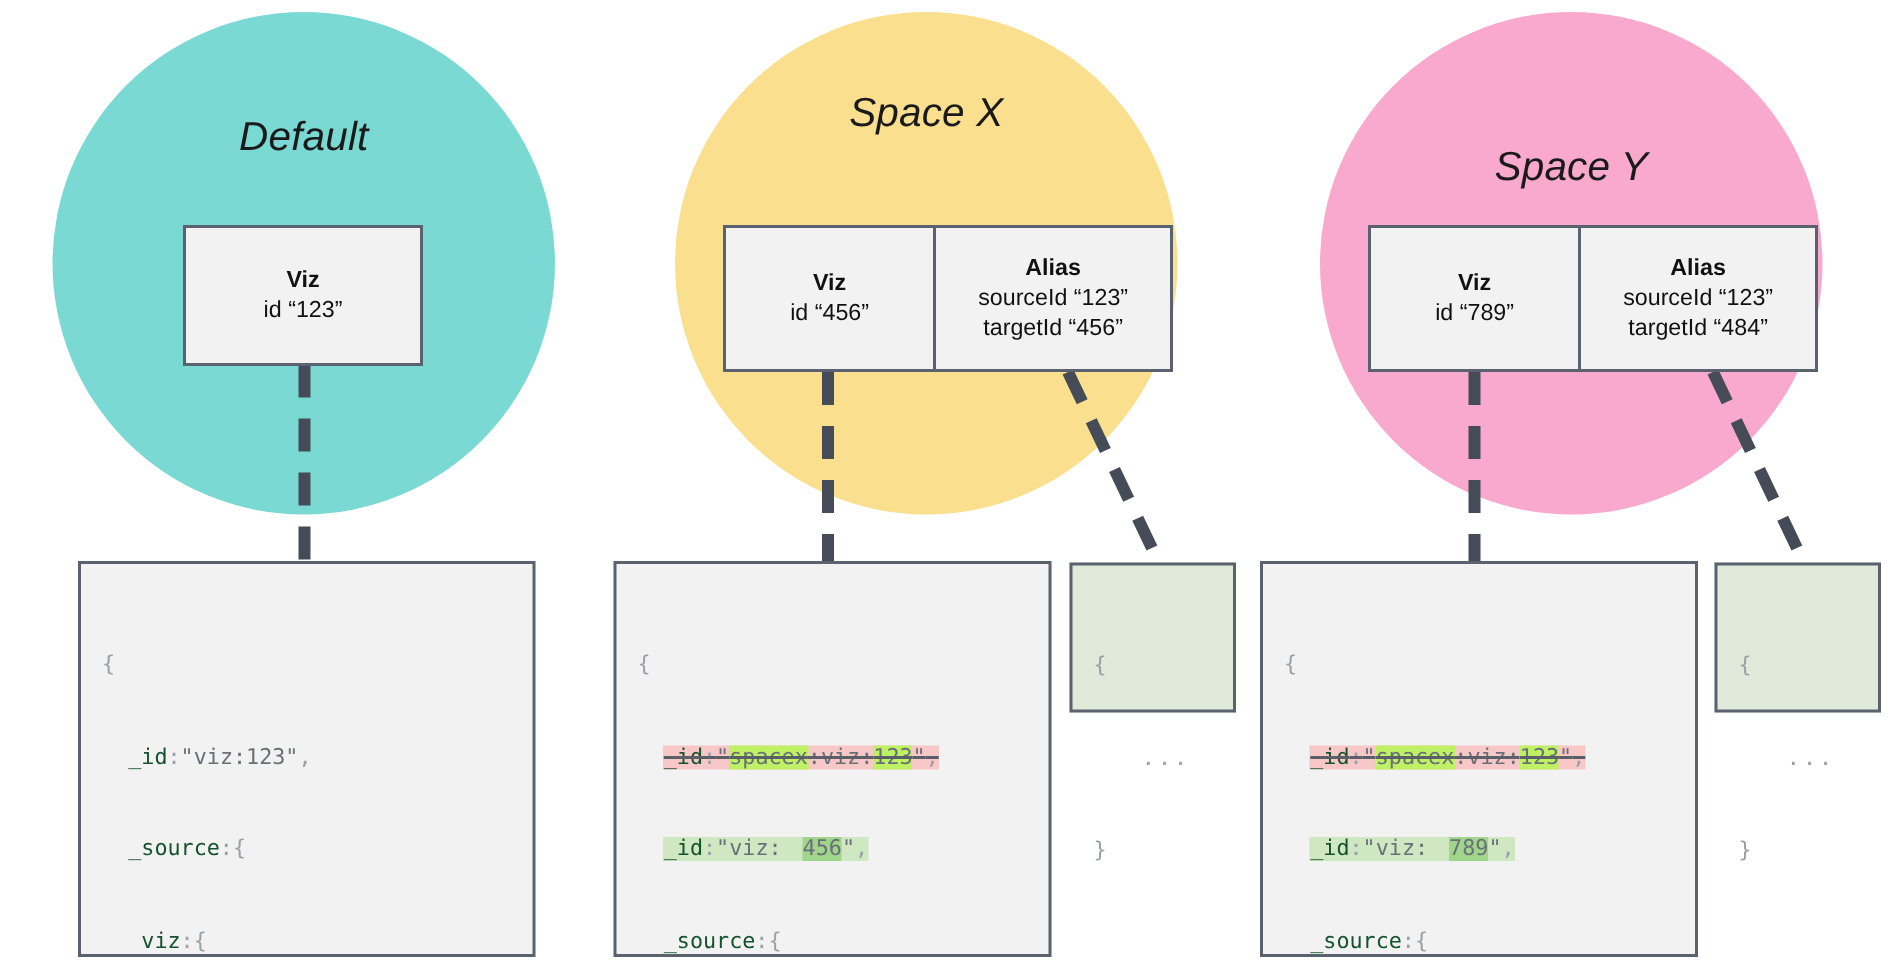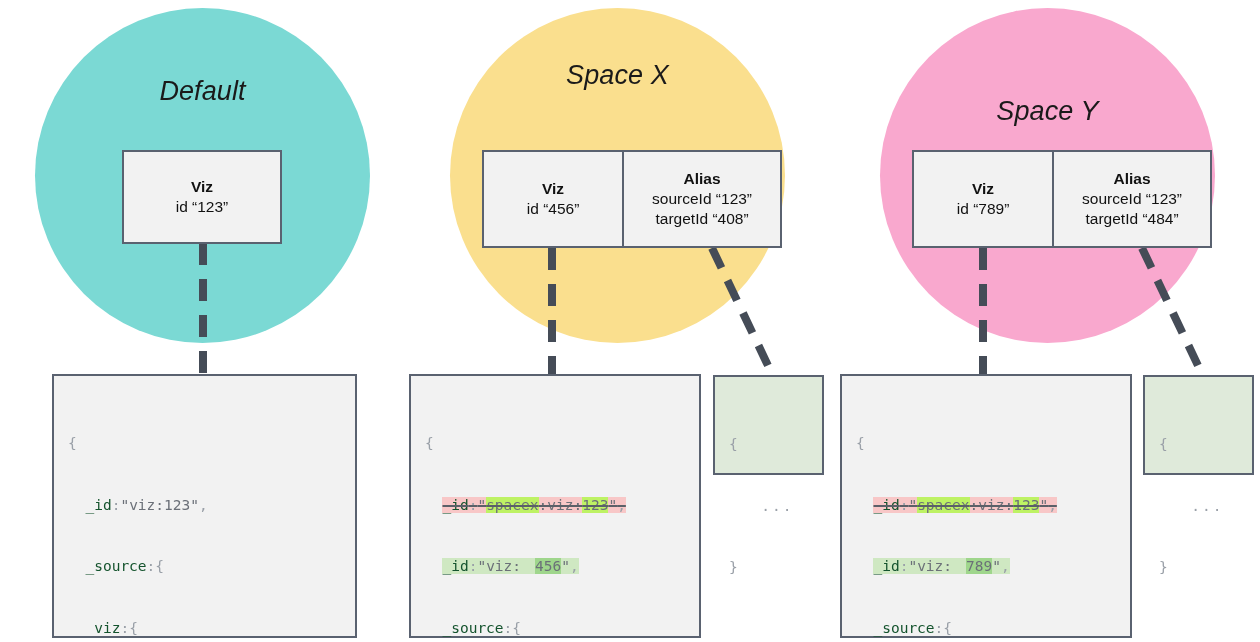--- a/index.html
+++ b/index.html
@@ -162,21 +162,21 @@
   </svg>
 
   <div class="entity-row" style="left:482px; top:150px; width:300px; height:98px;">
     <div class="entity-cell" style="width:140px;">
       <div class="entity-title">Viz</div>
       <div class="entity-line">id “456”</div>
     </div>
     <div class="entity-cell" style="width:160px;">
       <div class="entity-title">Alias</div>
       <div class="entity-line">sourceId “123”</div>
-      <div class="entity-line">targetId “408”</div>
+      <div class="entity-line">targetId “456”</div>
     </div>
   </div>
 
   <div class="code-panel" style="left:409px; top:374px; width:292px; height:264px;">
     <div class="code-line"><span class="br">{</span></div>
     <div class="code-line">  <span class="hl-red strike"><span class="k">_id</span><span class="p">:</span><span class="s">"</span><span class="hl-red-strong"><span class="s">spacex</span></span><span class="s">:viz:</span><span class="hl-red-strong"><span class="s">123</span></span><span class="s">"</span><span class="p">,</span></span></div>
     <div class="code-line">  <span class="hl-green"><span class="k">_id</span><span class="p">:</span><span class="s">"viz:</span><span class="hl-green-strong"><span class="s">456</span></span><span class="s">"</span><span class="p">,</span></span></div>
     <div class="code-line">  <span class="k">_source</span><span class="p">:</span><span class="br">{</span></div>
     
     

